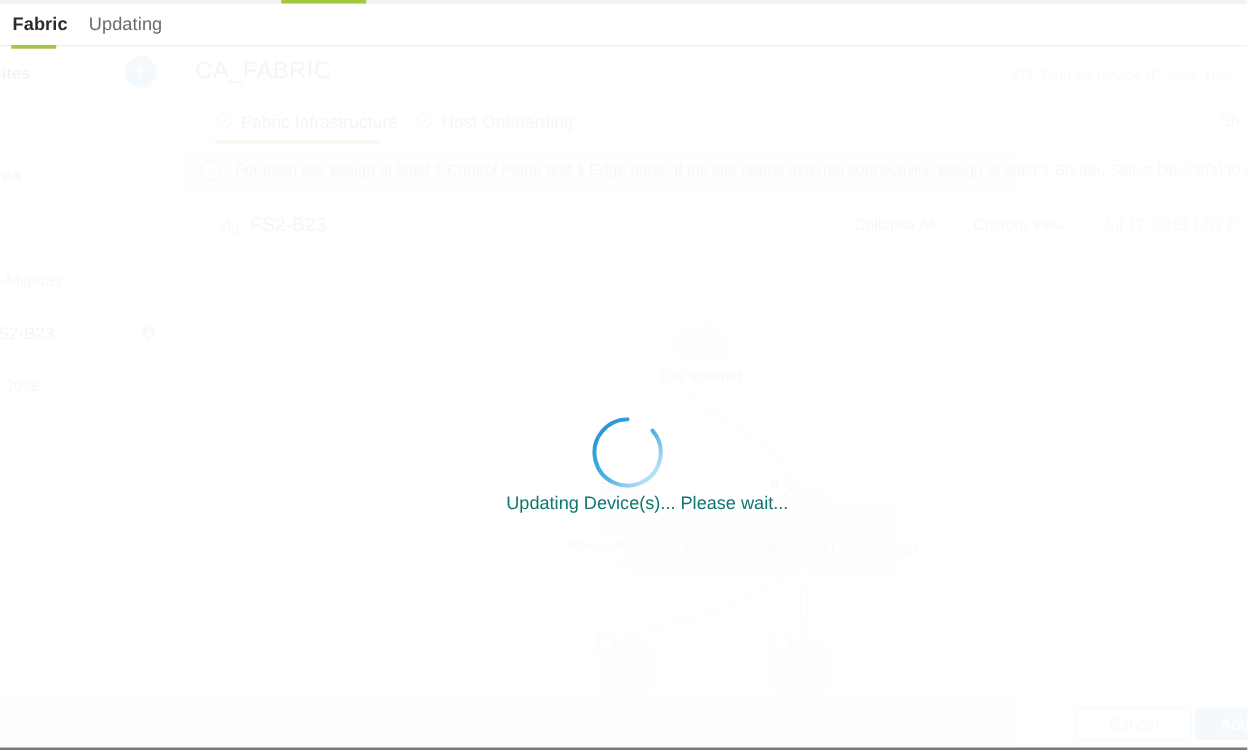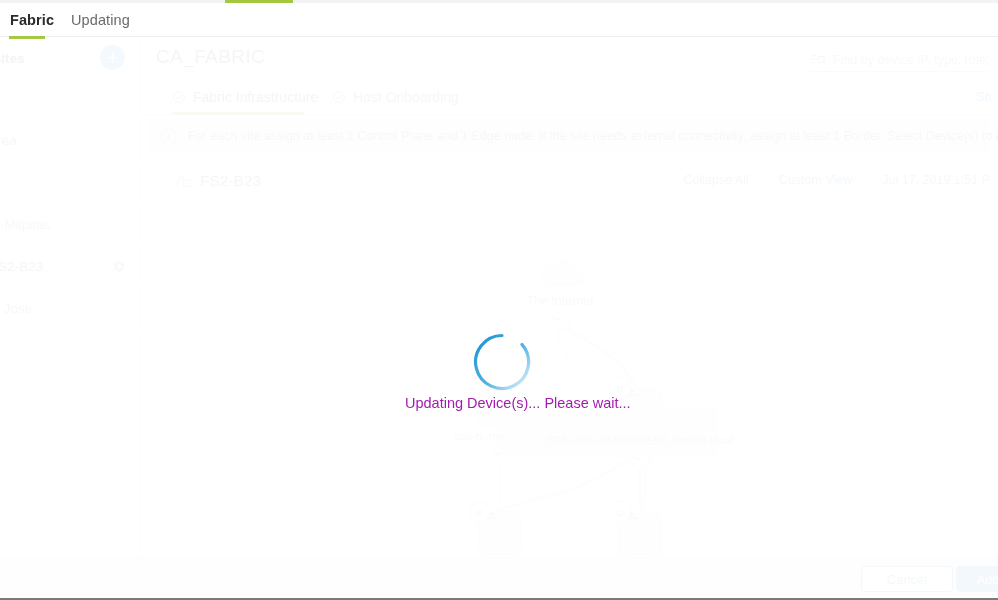--- a/index.html
+++ b/index.html
@@ -272,21 +272,21 @@
     position: absolute; left: 0; top: 0;
     width: 998px; height: 600px;
     pointer-events: none;
   }
   .spinner {
     position: absolute; left: 472px; top: 332px;
     width: 60px; height: 60px;
   }
   .loading-text {
     position: absolute; left: 405px; top: 395px;
-    font-size: 14.5px; color: #a21caf;
+    font-size: 14.5px; color: #0f766e;
     white-space: nowrap;
   }
 </style>
 </head>
 <body>
 
 <div id="app">
 
   <div class="top-sliver">
     <div class="fill"></div>

